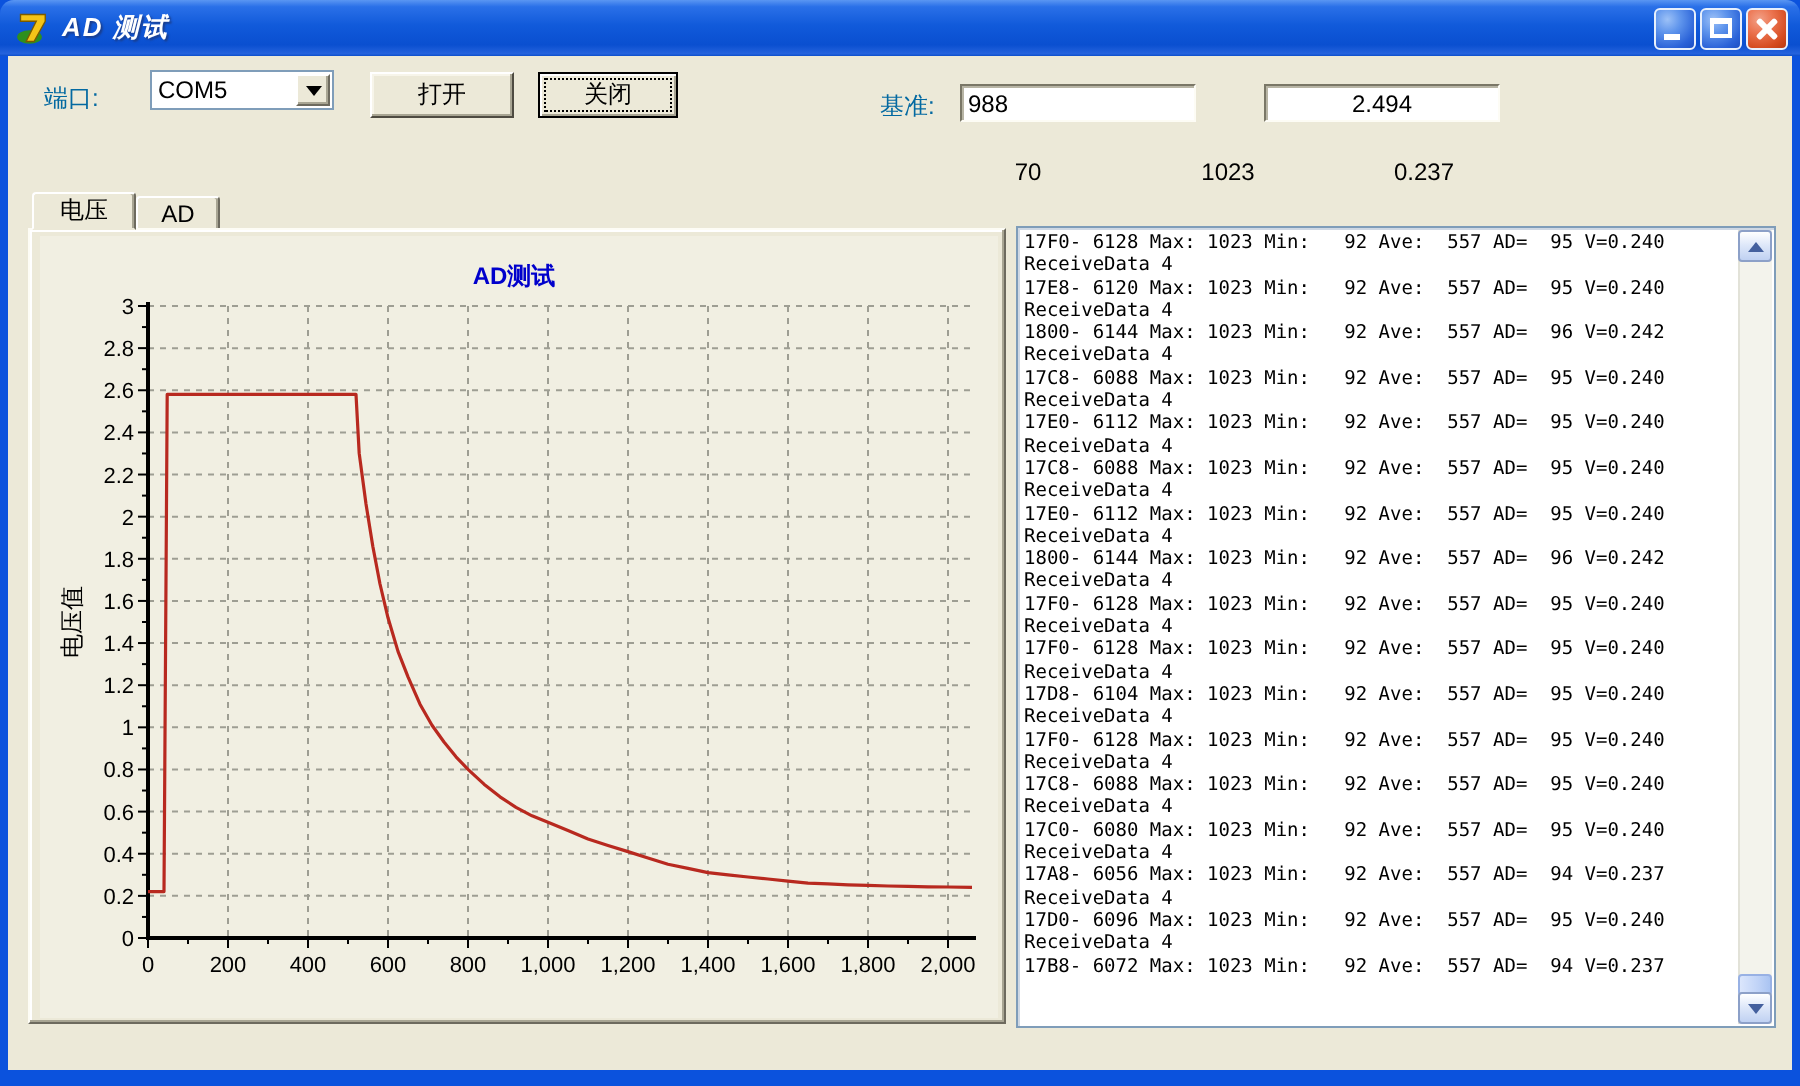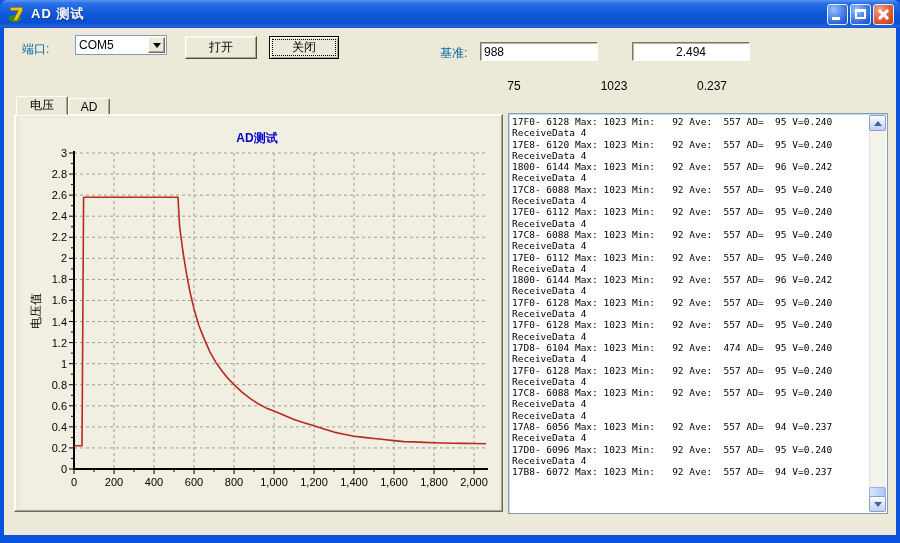--- a/index.html
+++ b/index.html
@@ -3,21 +3,21 @@
 <meta charset="utf-8">
 <style>
   * { margin:0; padding:0; box-sizing:border-box; }
   html,body { width:900px; height:543px; overflow:hidden; font-family:"Liberation Sans",sans-serif; }
 
   .window { position:relative; width:900px; height:543px; background:#0b52dd; }
   .titlebar {
     position:absolute; left:0; top:0; width:900px; height:28px;
     border-radius:7px 7px 0 0;
     background:linear-gradient(180deg,#5a96f2 0%,#2a70e8 12%,#115ada 45%,#0a4fd0 80%,#2563dd 96%,#0b4ecb 100%);
-    display:flex; align-items:center; padding:0 6px;
+    display:flex; align-items:center; padding:0 6px;font-style:italic;
   }
   .app-icon { width:18px; height:18px; margin:0 5px 0 2px; flex:0 0 auto; }
   .title-text { color:#fff; font-weight:bold; font-size:13px; text-shadow:1px 1px 1px #1a3f8f; letter-spacing:1px; }
   .winbtns { margin-left:auto; display:flex; }
   .wbtn { width:21px; height:21px; margin-left:2px; border:1px solid #e8f0fc; border-radius:3px;
           position:relative; cursor:pointer; }
   .wbtn.blue { background:radial-gradient(circle at 30% 25%, #9cc1f7 0%, #5e94ec 35%, #2a62d8 75%, #1c4fc4 100%); }
   .wbtn.red  { background:radial-gradient(circle at 30% 25%, #f2a188 0%, #ec7450 35%, #d44a1e 75%, #b93a12 100%); }
   .glyph-min { position:absolute; left:4px; bottom:4px; width:8px; height:3px; background:#fff; }
   .glyph-max { position:absolute; left:4px; top:4px; width:11px; height:10px; border:2px solid #fff; border-top-width:3px; }
@@ -125,21 +125,21 @@
           <span class="arrow-down"></span>
         </span>
     </div>
     <div class="btn3d" style="left:181px; top:8px; width:72px;">打开</div>
     <div class="btn3d default" style="left:265px; top:8px; width:70px;">关闭</div>
 
     <span class="lbl" style="left:436px; top:17px;">基准:</span>
     <input class="edit" style="left: 476px; top: 14px; width: 118px;" value="988">
     <input class="edit" style="left: 628px; top: 14px; width: 118px; text-align: center;" value="2.494">
 
-    <span class="stat" style="left:480px;">75</span>
+    <span class="stat" style="left:480px;">70</span>
     <span class="stat" style="left:580px;">1023</span>
     <span class="stat" style="left:678px;">0.237</span>
 
     <div class="tab active">电压</div>
     <div class="tab inactive">AD</div>
 
     <div class="tabpage">
       <div class="chartbox">
         <svg id="chart-svg" width="479" height="391">
             <line x1="94" y1="35" x2="94" y2="351" class="grid"></line>
@@ -270,26 +270,27 @@
           <div class="logline">17C8- 6088 Max: 1023 Min:   92 Ave:  557 AD=  95 V=0.240</div>
           <div class="logline">ReceiveData 4</div>
           <div class="logline">17E0- 6112 Max: 1023 Min:   92 Ave:  557 AD=  95 V=0.240</div>
           <div class="logline">ReceiveData 4</div>
           <div class="logline">1800- 6144 Max: 1023 Min:   92 Ave:  557 AD=  96 V=0.242</div>
           <div class="logline">ReceiveData 4</div>
           <div class="logline">17F0- 6128 Max: 1023 Min:   92 Ave:  557 AD=  95 V=0.240</div>
           <div class="logline">ReceiveData 4</div>
           <div class="logline">17F0- 6128 Max: 1023 Min:   92 Ave:  557 AD=  95 V=0.240</div>
           <div class="logline">ReceiveData 4</div>
-          <div class="logline">17D8- 6104 Max: 1023 Min:   92 Ave:  474 AD=  95 V=0.240</div>
+          <div class="logline">17D8- 6104 Max: 1023 Min:   92 Ave:  557 AD=  95 V=0.240</div>
           <div class="logline">ReceiveData 4</div>
           <div class="logline">17F0- 6128 Max: 1023 Min:   92 Ave:  557 AD=  95 V=0.240</div>
           <div class="logline">ReceiveData 4</div>
           <div class="logline">17C8- 6088 Max: 1023 Min:   92 Ave:  557 AD=  95 V=0.240</div>
           <div class="logline">ReceiveData 4</div>
+          <div class="logline">17C0- 6080 Max: 1023 Min:   92 Ave:  557 AD=  95 V=0.240</div>
           <div class="logline">ReceiveData 4</div>
           <div class="logline">17A8- 6056 Max: 1023 Min:   92 Ave:  557 AD=  94 V=0.237</div>
           <div class="logline">ReceiveData 4</div>
           <div class="logline">17D0- 6096 Max: 1023 Min:   92 Ave:  557 AD=  95 V=0.240</div>
           <div class="logline">ReceiveData 4</div>
           <div class="logline">17B8- 6072 Max: 1023 Min:   92 Ave:  557 AD=  94 V=0.237</div>
         </div>
       <div class="scrollbar">
         <div class="sbtn up">
             <span class="tri-up"></span>

